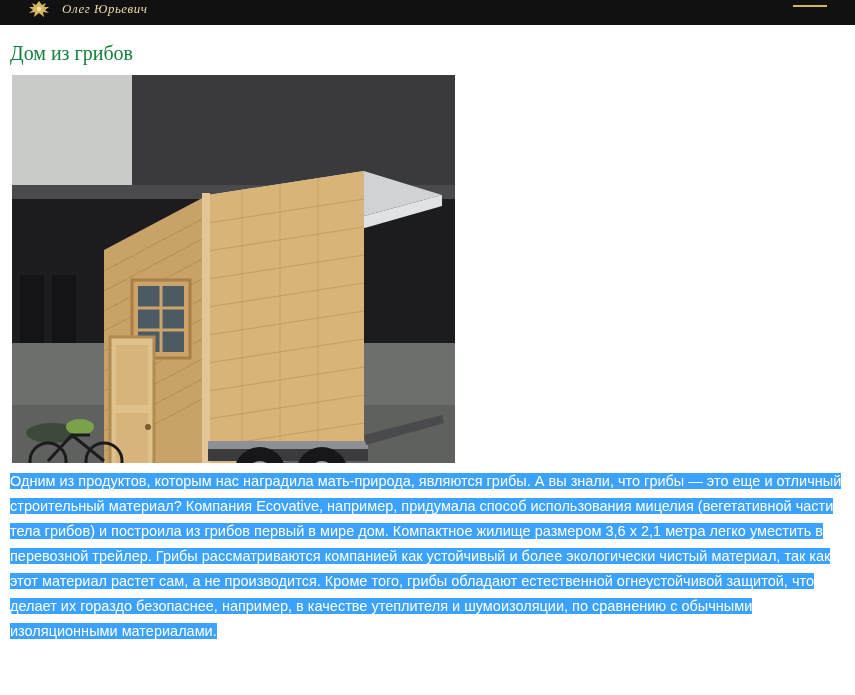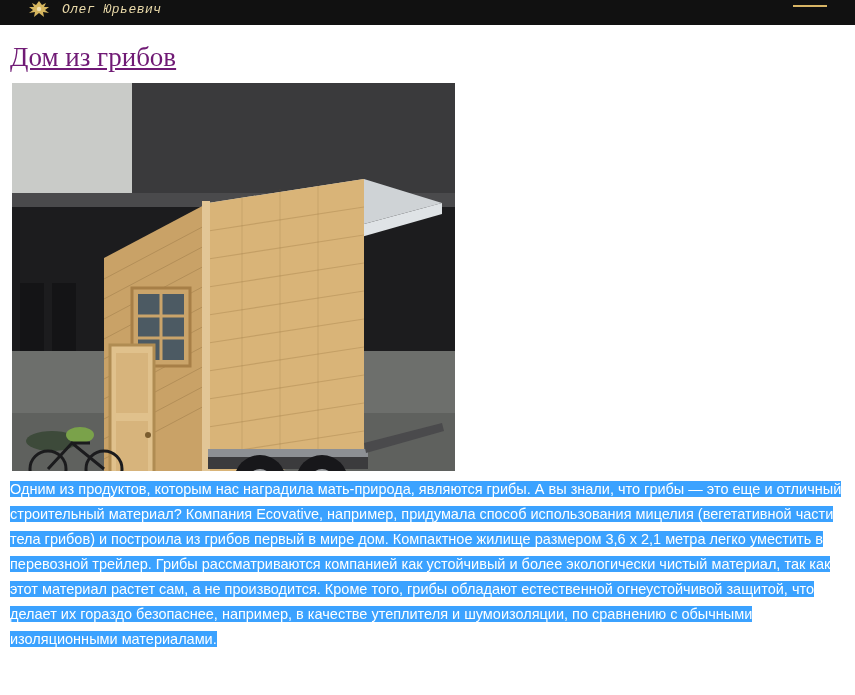--- a/index.html
+++ b/index.html
@@ -30,21 +30,21 @@
     height: 30px;
   }
   .brand-emblem {
     width: 34px;
     height: 22px;
     position: relative;
   }
   .brand-emblem svg { display: block; }
   .brand-title {
     color: #e9d9a9;
-    font-family: Liberation Mono, monospace;
+    font-family: Liberation Serif, serif;
     font-size: 13px;
     font-style: italic;
     letter-spacing: 0.5px;
     white-space: nowrap;
   }
   .burger {
     position: absolute;
     right: 28px;
     top: 5px;
     width: 34px;
@@ -61,25 +61,24 @@
   .burger i:nth-child(3) { display: none; }
 
   
   .page {
     position: relative;
     padding: 0 10px;
   }
   h1.title {
     font-family: "Liberation Serif", serif;
     font-weight: normal;
-    font-size: 27px;
-    color: #701a75;
+    font-size: 20px;
+    color: #15803d;
     margin: 16px 0 10px 0;
     line-height: 1.2;
-    text-decoration: underline;
   }
 
   .photo {
     width: 443px;
     height: 388px;
     display: block;
     margin: 0 0 0 2px;
     border: 0;
     background: #2b2b2b;
   }

